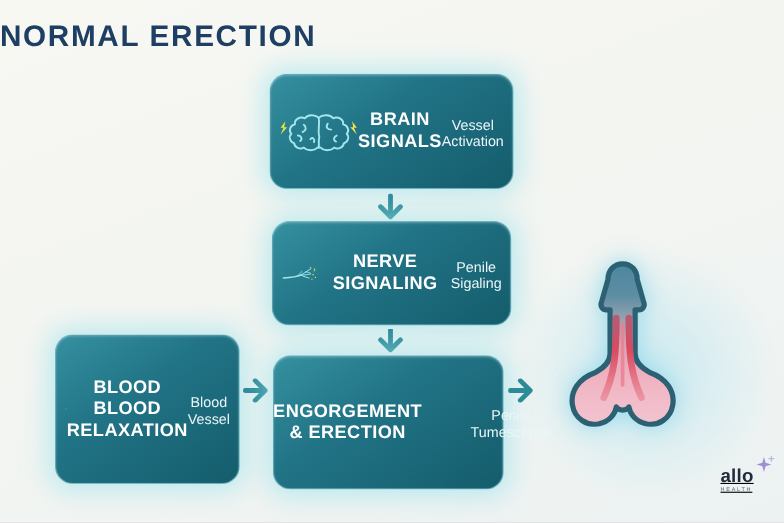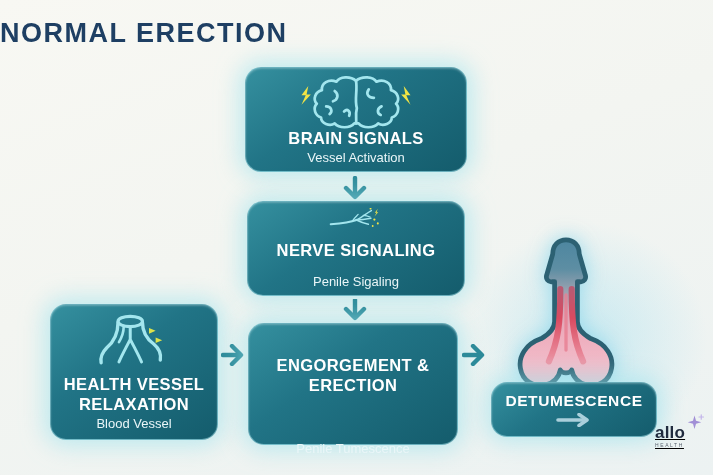--- a/index.html
+++ b/index.html
@@ -10,21 +10,21 @@
   }
   .title{
     position:absolute; left:0; top:18px; width:680px; text-align:left;
     font-size:27px; font-weight:800; letter-spacing:1.5px; color:#1e3f63; margin:0;
   }
   .box{
     position:absolute; box-sizing:border-box; border-radius:16px;
     background:linear-gradient(145deg,#35909f 0%,#217486 40%,#145c6c 100%);
     border:1px solid rgba(170,230,238,.55);
     box-shadow:0 0 22px 6px rgba(157,226,236,.6), inset 0 1px 2px rgba(255,255,255,.25);
-    display:flex; flex-direction:column; align-items:center; justify-content:center;
+    display:flex; flex-direction:row; align-items:center; justify-content:center;
     text-align:center; padding:6px 8px;
   }
   .box-label{color:#ffffff; font-weight:700; font-size:16.5px; line-height:1.18; letter-spacing:.4px;}
   .box-sublabel{color:#eaf6f8; font-weight:400; font-size:13px; margin-top:2px;}
   .arrow{position:absolute;}
   .glow-right{
     position:absolute; left:462px; top:218px; width:250px; height:240px;
     background:radial-gradient(ellipse at center, rgba(168,225,240,.55) 0%, rgba(168,225,240,0) 68%);
     pointer-events:none;
   }
@@ -108,21 +108,21 @@
         <path d="M23,10 C23,22 19,30 11,37 C6,42 4,47 5,53" stroke-width="3.6"></path>
         <path d="M49,10 C49,20 53,27 61,33 C67,38 69,44 68,50" stroke-width="3.6"></path>
         <path d="M36,16 L36,28 M36,28 C32,36 28,43 24,52 M36,28 C40,36 44,43 48,52" stroke-width="3.2"></path>
         <path d="M29,15 C29,22 27,26 24,31" stroke-width="2.8"></path>
       </g>
       <g fill="#dde24a">
         <polygon points="56,16 63,19 56,22"></polygon>
         <polygon points="63,26 70,29 63,32"></polygon>
       </g>
     </svg>
-    <div class="box-label">HEALTH VESSEL RELAXATION</div>
+    <div class="box-label">BLOOD BLOOD RELAXATION</div>
     <div class="box-sublabel">Blood Vessel</div>
   </div>
 
   <svg class="arrow" style="left:221px; top:344px;" width="26" height="22" viewBox="0 0 26 22">
     <g stroke="#2d8a99" stroke-width="4.4" fill="none" stroke-linecap="round" stroke-linejoin="round">
       <path d="M2,11 L17,11"></path>
         <path d="M11,2 L20,11 L11,20"></path>
     </g>
   </svg>
 
@@ -184,29 +184,20 @@
          C52,155 58,148 59,141 C61,145 69,145 71,141 C72,148 78,155 87,157
          C99,160 111,152 113,139 C115,127 108,114 91,108 C84,104 77,99 77,90
          L77,48 L79,48 C84,49 87,45 85,40 L79,19 C79,10 73,4 65,4 Z"></path>
     <g stroke="url(#vesGrad)" stroke-width="6.5" fill="none" stroke-linecap="round">
       <path d="M59,56 C59,92 57,110 47,132"></path>
       <path d="M71,56 C71,92 73,110 83,132"></path>
     </g>
     <path d="M65,62 L65,120" stroke="#e87f92" stroke-width="3.5" stroke-linecap="round" opacity="0.8"></path>
   </svg>
 
-  <div class="box detu" style="left:491px; top:382px; width:166px; height:55px;">
-    <div class="box-label">DETUMESCENCE</div>
-    <svg width="40" height="14" viewBox="0 0 40 14" style="margin-top:3px;">
-      <g stroke="#aacfdb" stroke-width="3.6" fill="none" stroke-linecap="round" stroke-linejoin="round">
-        <path d="M4,7 L30,7"></path>
-          <path d="M25,1.5 L33,7 L25,12.5"></path>
-      </g>
-    </svg>
-  </div>
 
   <div class="logo">
     <svg class="sparkle" width="18" height="18" viewBox="0 0 24 24">
       <path d="M10,2 L12,9 L19,11 L12,13 L10,20 L8,13 L1,11 L8,9 Z" fill="#a18fd6"></path>
       <path d="M19,1 L19,7 M16,4 L22,4" stroke="#c3b5ea" stroke-width="1.6" stroke-linecap="round"></path>
     </svg>
     <div class="logo-word">allo</div>
     <div class="logo-sub">HEALTH</div>
   </div>
 

